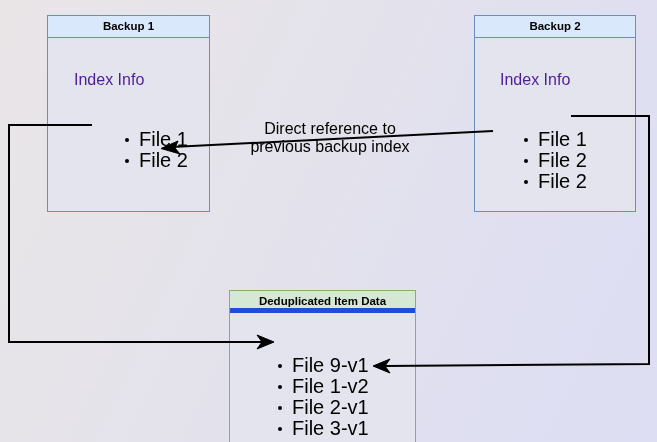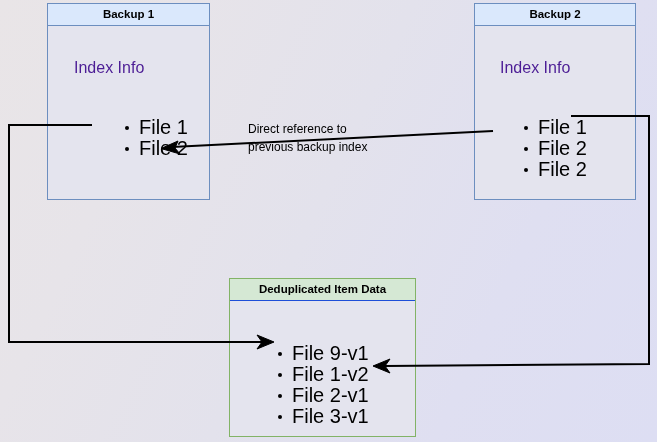--- a/index.html
+++ b/index.html
@@ -17,38 +17,39 @@
     width: 657px;
     height: 442px;
     background: linear-gradient(115deg, #e9e5e7 0%, #e7e4e9 22%, #e3e2ec 48%, #dfdff1 74%, #dddef3 100%);
     overflow: hidden;
   }
   .box {
     position: absolute;
     box-sizing: border-box;
     border: 1px solid #6c8ebf;
     background: #e4e4ee;
+    margin-top: 12px;
   }
   .box.green {
     border: 1px solid #82b366;
   }
   .box-header {
     box-sizing: border-box;
     height: 22px;
     line-height: 21px;
     text-align: center;
     font-size: 11.5px;
     font-weight: bold;
     color: #000;
     background: #dae8fc;
     border-bottom: 1px solid #6c8ebf;
   }
   .box.green .box-header {
     background: #d5e8d4;
-    border-bottom: 1px solid #1d4ed8;
+    border-bottom: 5px solid #1d4ed8;
   }
   .box-body {
     position: relative;
     height: calc(100% - 22px);
   }
   .index-label {
     position: absolute;
     font-size: 16px;
     color: #4c1d95;
     white-space: nowrap;
@@ -72,21 +73,22 @@
     position: absolute;
     left: 3px;
     top: 8.5px;
     width: 4px;
     height: 4px;
     border-radius: 50%;
     background: #000;
   }
   .center-label {
     position: absolute;
-    font-size: 12px;
+    text-align: center;
+    font-size: 16px;
     line-height: 18px;
     color: #000;
     white-space: pre-line;
   }
   svg.edges {
     position: absolute;
     left: 0;
     top: 0;
     width: 657px;
     height: 442px;

